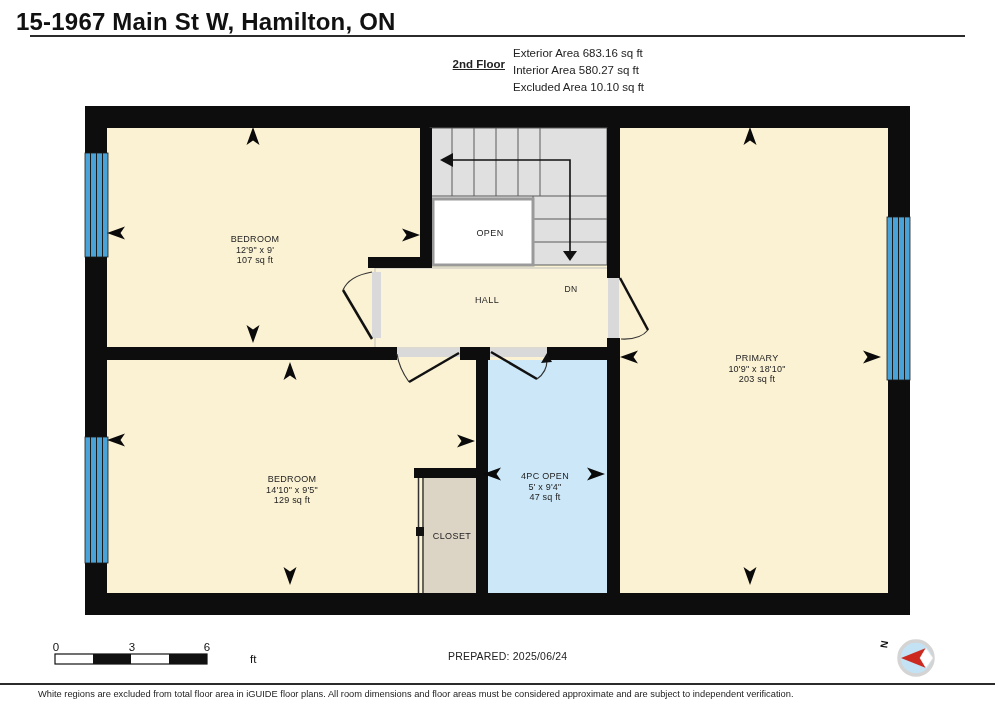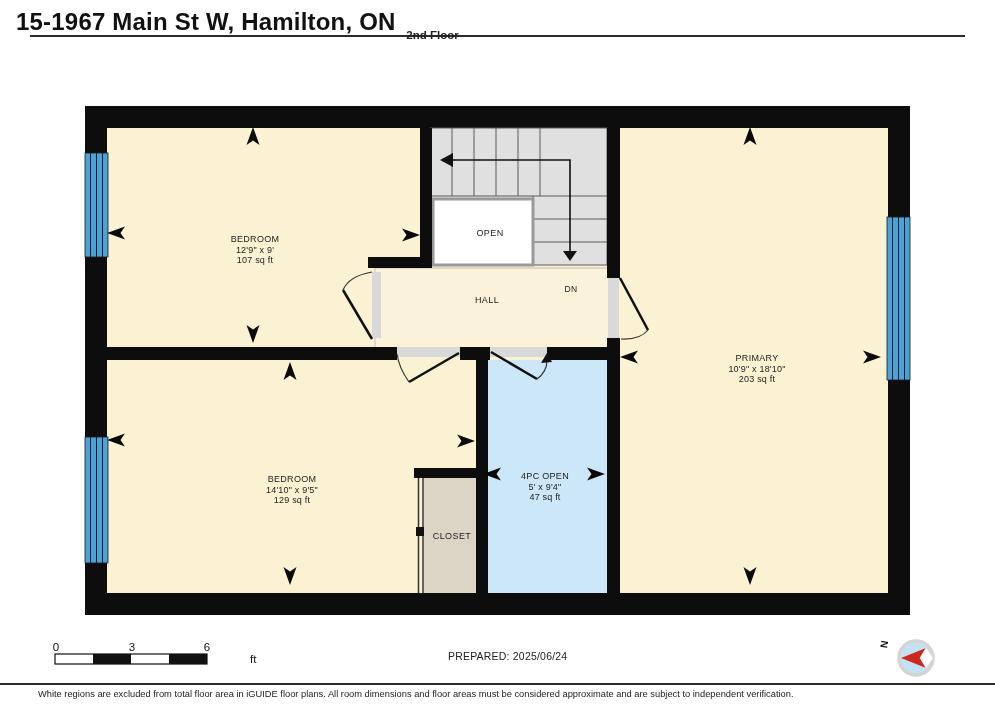--- a/index.html
+++ b/index.html
@@ -7,39 +7,44 @@
     position:relative;width:995px;height:720px;background:#ffffff;
     font-family:"Liberation Sans", sans-serif;color:#1a1a1a;overflow:hidden;
   }
   .abs{position:absolute;}
   .ctr{transform:translate(-50%,-50%);text-align:center;}
   .title{
     top:8px;left:16px;width:100%;text-align:left;
     font-size:24px;font-weight:700;letter-spacing:.2px;color:#111;
   }
   .rule{background:#2b2b2b;height:2px;}
-  .floor-name{top:29px;left:360px;width:145px;text-align:center;font-size:11.5px;font-weight:700;color:#222;}
+  .floor-name{top:58px;left:360px;width:145px;text-align:right;font-size:11.5px;font-weight:700;color:#222;text-decoration:underline;}
   .area-lines{top:45px;left:513px;font-size:11.5px;line-height:17px;color:#222;}
   .room-label{font-size:9px;line-height:10.5px;color:#222;white-space:nowrap;letter-spacing:.2px;}
   .room-label .nm{letter-spacing:.3px;margin-top:27px;}
   .small-label{font-size:9px;color:#222;white-space:nowrap;letter-spacing:.4px;}
   .scale-num{font-size:11.5px;color:#111;}
   .scale-unit{font-size:11.5px;color:#111;margin-left:37px;}
   .prepared{top:650px;left:448px;font-size:10.5px;color:#222;letter-spacing:.2px;}
   .disclaimer{top:689px;left:38px;width:930px;font-size:9.3px;color:#222;}
   svg text{font-family:"Liberation Sans", sans-serif;}
 </style>
 </head>
 <body>
 
 <div class="page">
 
   <div class="abs title">15-1967 Main St W, Hamilton, ON</div>
   <div class="abs rule" style="top:35px;left:30px;width:935px;"></div>
   <div class="abs floor-name">2nd Floor</div>
+  <div class="abs area-lines">
+    <div>Exterior Area 683.16 sq ft</div>
+    <div>Interior Area 580.27 sq ft</div>
+    <div>Excluded Area 10.10 sq ft</div>
+  </div>
 
   <svg class="abs" style="top:0;left:0;" width="995" height="720" viewBox="0 0 995 720">
 
     <g>
       <rect x="85" y="106" width="825" height="509" fill="#0d0d0d"></rect>
       <rect x="107" y="128" width="781" height="465" fill="#fbf2d3"></rect>
     </g>
 
     <g stroke="#5a5a5a" stroke-width="1">
       <rect x="430" y="128" width="177" height="137" fill="#e0e0e0"></rect>

